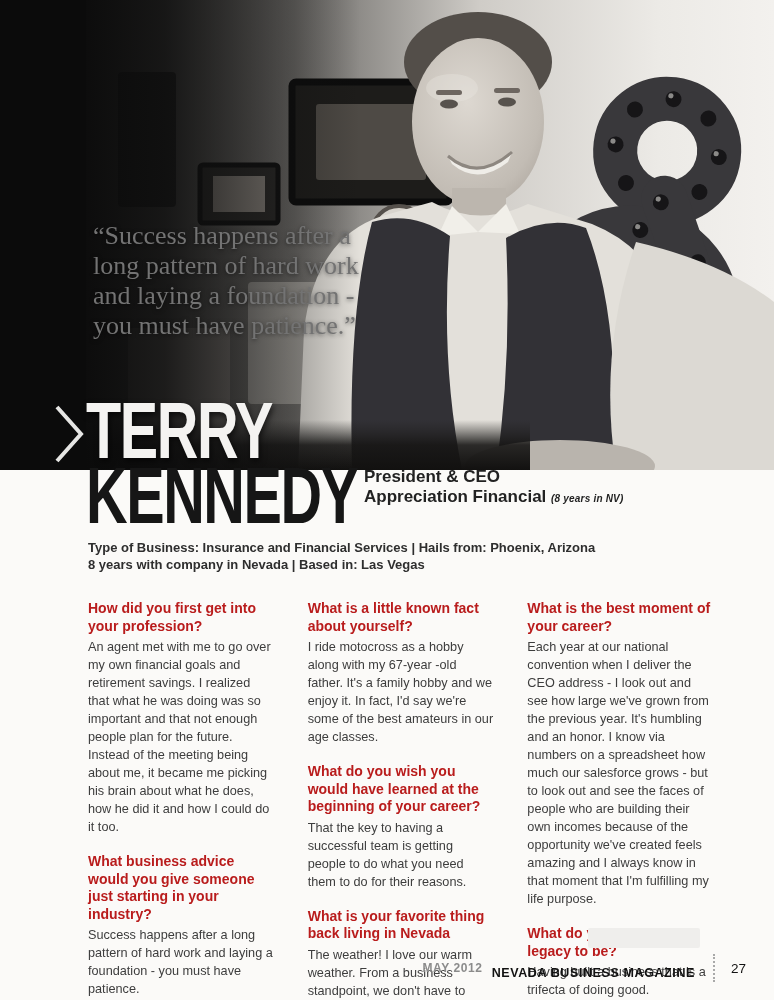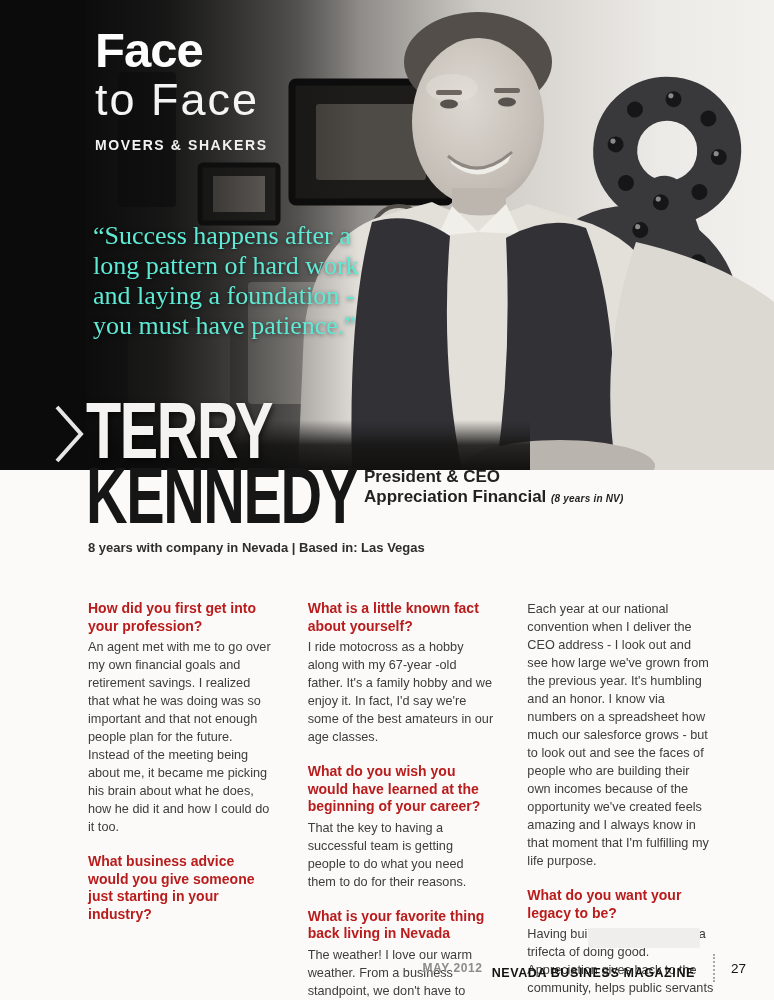--- a/index.html
+++ b/index.html
@@ -13,21 +13,21 @@
   .hero svg{display:block;}
   
   .masthead{position:absolute;left:95px;top:26px;color:#fdfdfd;}
   .mast-bold{font-size:49px;font-weight:700;line-height:1.02;letter-spacing:-1px;}
   .mast-light{font-size:45px;font-weight:400;line-height:1.05;letter-spacing:2px;opacity:.96;}
   .kicker{margin-top:14px;font-size:14px;font-weight:700;letter-spacing:1.6px;color:#f2f2f2;}
   
   .pull-quote{
     position:absolute;left:93px;top:221px;width:292px;
     font-family:"Liberation Serif","DejaVu Serif",serif;
-    font-size:26px;line-height:30px;color:#5eead4;
+    font-size:26px;line-height:30px;color:#737373;
     text-shadow:0 1px 4px rgba(0,0,0,.55);
   }
   
   .chevron{position:absolute;left:53px;top:403px;width:34px;height:62px;}
   
   .headline{
     font-weight:700;font-size:80px;line-height:1;letter-spacing:-2px;
     transform:scaleX(.72);transform-origin:0 50%;white-space:nowrap;
   }
   .terry{position:absolute;left:86px;top:391px;color:#f4f3f1;text-shadow:2px 3px 7px rgba(0,0,0,.65);}
@@ -171,25 +171,20 @@
 
         <ellipse cx="560" cy="466" rx="95" ry="26" fill="#b9b4ad"></ellipse>
       </g>
 
       <rect x="0" y="420" width="530" height="50" fill="url(#deskGrad)"></rect>
 
       <rect x="60" y="0" width="300" height="470" fill="url(#leftFade)"></rect>
       <rect x="0" y="0" width="86" height="470" fill="#0b0b0b"></rect>
     </svg>
 
-    <div class="masthead">
-      <div class="mast-bold">Face</div>
-      <div class="mast-light">to Face</div>
-      <div class="kicker">MOVERS &amp; SHAKERS</div>
-    </div>
 
     <div class="pull-quote">“Success happens after a long pattern of hard work and laying a foundation - you must have patience.”</div>
 
     <svg class="chevron" viewBox="0 0 34 62" aria-hidden="true">
       <polyline points="4,4 28,31 4,58" fill="none" stroke="#e6e6e4" stroke-width="4"></polyline>
     </svg>
 
     <div class="headline terry">TERRY</div>
   </div>
 
@@ -197,50 +192,53 @@
 
   <div class="title-block">
     <div>President &amp; CEO</div>
     <div>
       <span>Appreciation Financial</span>
       <span class="tenure">(8 years in NV)</span>
     </div>
   </div>
 
   <div class="facts">
+    <div>Type of Business: Insurance and Financial Services | Hails from: Phoenix, Arizona</div>
     <div>8 years with company in Nevada | Based in: Las Vegas</div>
   </div>
 
   <div class="columns">
     <div class="col">
       <div class="qa">
         <p class="q">How did you first get into your profession?</p>
         <p class="a">An agent met with me to go over my own financial goals and retirement savings. I realized that what he was doing was so important and that not enough people plan for the future. Instead of the meeting being about me, it became me picking his brain about what he does, how he did it and how I could do it too.</p>
       </div>
       <div class="qa">
         <p class="q">What business advice would you give someone just starting in your industry?</p>
+        <p class="a">Success happens after a long pattern of hard work and laying a foundation - you must have patience.</p>
       </div>
 
     </div>
     <div class="col">
       <div class="qa">
         <p class="q">What is a little known fact about yourself?</p>
         <p class="a">I ride motocross as a hobby along with my 67-year -old father. It's a family hobby and we enjoy it. In fact, I'd say we're some of the best amateurs in our age classes.</p>
       </div>
       <div class="qa">
         <p class="q">What do you wish you would have learned at the beginning of your career?</p>
         <p class="a">That the key to having a successful team is getting people to do what you need them to do for their reasons.</p>
       </div>
       <div class="qa">
         <p class="q">What is your favorite thing back living in Nevada</p>
         <p class="a">The weather! I love our warm weather. From a business standpoint, we don't have to close our home office or agent support call center due to snow or tornadoes. Plus, agents love to come to Vegas for meetings - who wouldn't?</p>
       </div>
     </div>
     <div class="col">
       <div class="qa">
+        <p class="q">What is the best moment of your career?</p>
         <p class="a">Each year at our national convention when I deliver the CEO address - I look out and see how large we've grown from the previous year. It's humbling and an honor. I know via numbers on a spreadsheet how much our salesforce grows - but to look out and see the faces of people who are building their own incomes because of the opportunity we've created feels amazing and I always know in that moment that I'm fulfilling my life purpose.</p>
       </div>
       <div class="qa">
         <p class="q">What do you want your legacy to be?</p>
         <p class="a">Having built a business that is a trifecta of doing good. Appreciation gives back to the community, helps public servants who devote their lives to helping others retire with dignity and provides career opportunities that help people create wealth to have a better life for their own families.</p>
       </div>
     </div>
   </div>
 
   <div class="scan-smudge"></div>

